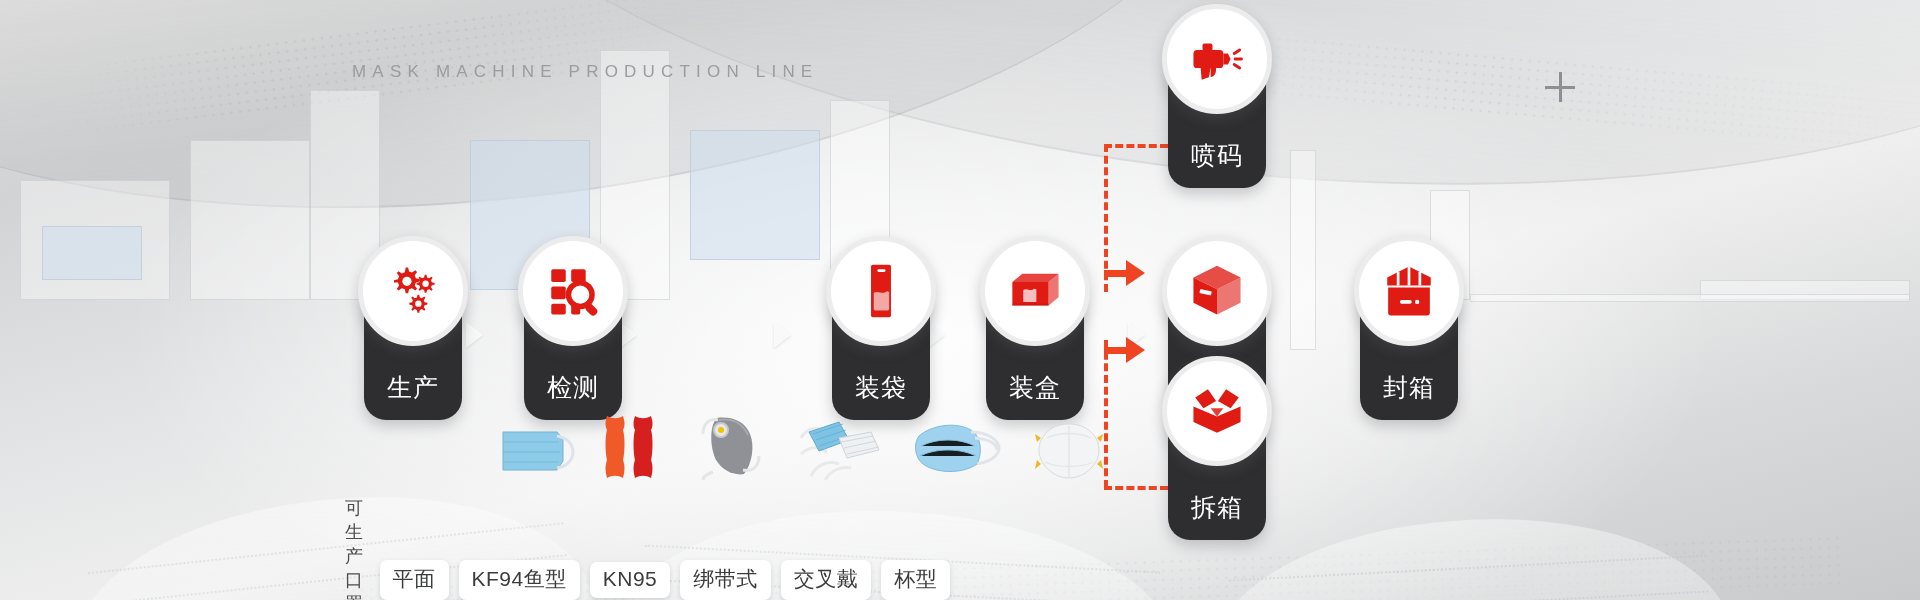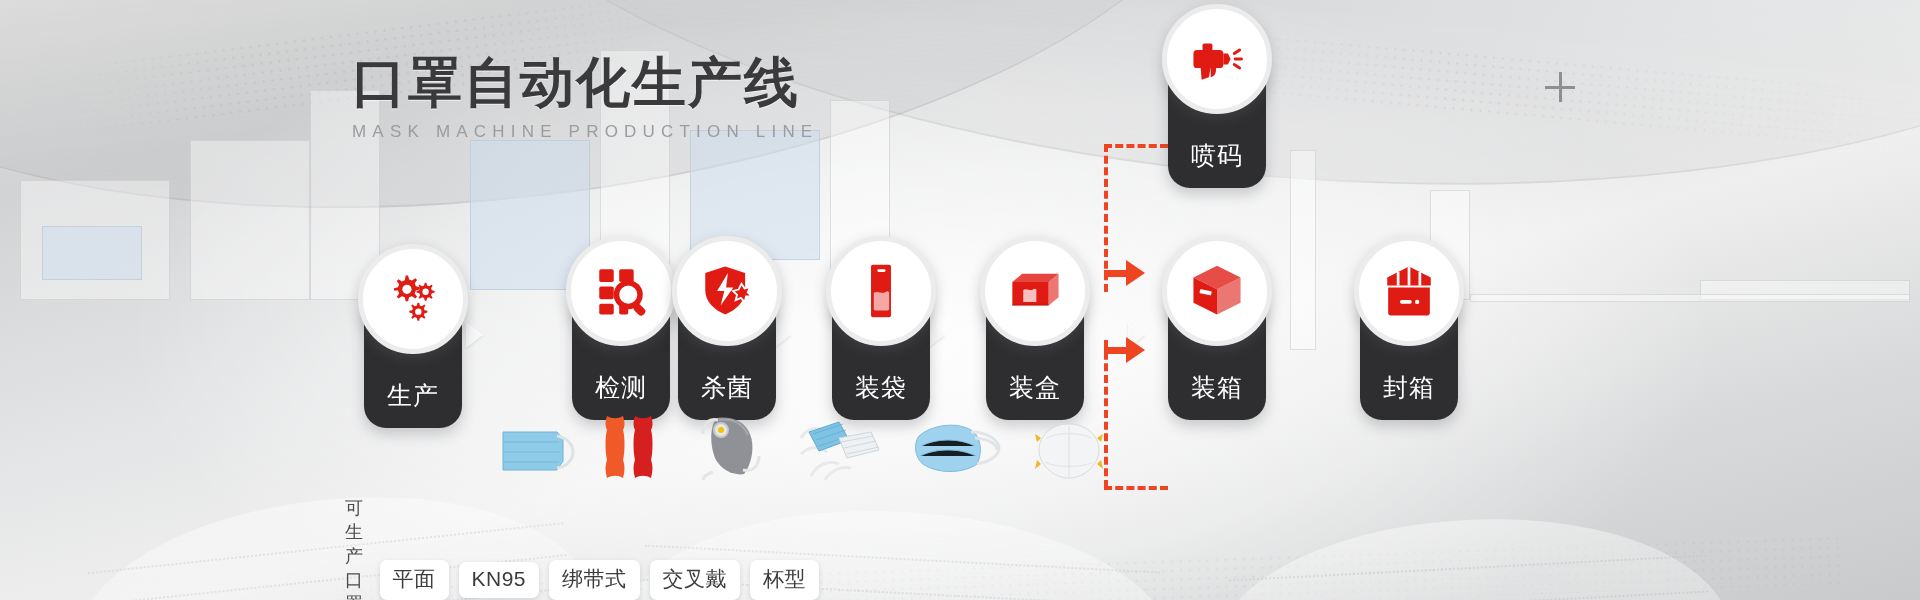--- a/index.html
+++ b/index.html
@@ -189,21 +189,20 @@
       <div class="pleat" style="top:42%"></div>
   </div>
   <div class="mask-wm" style="left:1210px; top:520px; width:520px; height:180px; transform:rotate(-3deg);">
     <div class="pleat" style="top:26%"></div>
       <div class="pleat" style="top:46%"></div>
   </div>
 
   <div class="plus-mark"></div>
 
   <div id="heading">
-    <div id="title">口罩自动化生产线</div>
     <div id="subtitle">MASK MACHINE PRODUCTION LINE</div>
   </div>
 
   <div id="flow">
 
     <div class="arrow-w" style="left:466px; top:322px;"></div>
     <div class="arrow-w" style="left:620px; top:322px;"></div>
     <div class="arrow-w" style="left:774px; top:322px;"></div>
     <div class="arrow-w" style="left:928px; top:322px;"></div>
     <div class="arrow-w" style="left:1128px; top:322px;"></div>
@@ -213,63 +212,53 @@
     <div class="dash-h" style="left:1104px; top:144px; width:64px;"></div>
     <div class="dash-v" style="left:1104px; top:144px; height:148px;"></div>
     <div class="dash-v" style="left:1104px; top:340px; height:148px;"></div>
     <div class="dash-h" style="left:1104px; top:486px; width:64px;"></div>
 
     <div class="arrow-r-stem" style="left:1104px; top:270px; width:22px;"></div>
     <div class="arrow-r" style="left:1126px; top:260px;"></div>
     <div class="arrow-r-stem" style="left:1104px; top:347px; width:22px;"></div>
     <div class="arrow-r" style="left:1126px; top:337px;"></div>
 
-    <div class="node" style="left:364px; top:300px;">
+    <div class="node" style="left:364px; top:292px;">
       <div class="bubble">
         <svg viewBox="0 0 64 64" aria-hidden="true">
           <g fill="#e01b13">
             <path d="M24 6l2.6.0 1.1 4.4 3.2 1.3 3.7-2.6 1.9 1.9-2.6 3.7 1.3 3.2 4.4 1.1v2.6l-4.4 1.1-1.3 3.2 2.6 3.7-1.9 1.9-3.7-2.6-3.2 1.3-1.1 4.4H24l-1.1-4.4-3.2-1.3-3.7 2.6-1.9-1.9 2.6-3.7-1.3-3.2L11 22.6V20l4.4-1.1 1.3-3.2-2.6-3.7 1.9-1.9 3.7 2.6 3.2-1.3z"></path>
             <circle cx="25.3" cy="21.3" r="5.1" fill="#fff"></circle>
             <path d="M45 14l1.8 0 .8 3.1 2.2.9 2.6-1.8 1.3 1.3-1.8 2.6.9 2.2 3.1.8v1.8l-3.1.8-.9 2.2 1.8 2.6-1.3 1.3-2.6-1.8-2.2.9-.8 3.1H45l-.8-3.1-2.2-.9-2.6 1.8-1.3-1.3 1.8-2.6-.9-2.2-3.1-.8v-1.8l3.1-.8.9-2.2-1.8-2.6 1.3-1.3 2.6 1.8 2.2-.9z"></path>
             <circle cx="45.9" cy="24" r="3.5" fill="#fff"></circle>
             <path d="M37 36l1.8 0 .8 3.1 2.2.9 2.6-1.8 1.3 1.3-1.8 2.6.9 2.2 3.1.8v1.8l-3.1.8-.9 2.2 1.8 2.6-1.3 1.3-2.6-1.8-2.2.9-.8 3.1H37l-.8-3.1-2.2-.9-2.6 1.8-1.3-1.3 1.8-2.6-.9-2.2-3.1-.8v-1.8l3.1-.8.9-2.2-1.8-2.6 1.3-1.3 2.6 1.8 2.2-.9z"></path>
             <circle cx="37.9" cy="46" r="3.5" fill="#fff"></circle>
           </g>
         </svg>
       </div>
       <div class="label">生产</div>
     </div>
 
-    <div class="node" style="left:524px; top:292px;margin-left:48px;">
+    <div class="node" style="left:524px; top:292px;">
       <div class="bubble">
         <svg viewBox="0 0 64 64" aria-hidden="true">
           <g fill="#e01b13">
             <rect x="8" y="8" width="16" height="14" rx="2"></rect>
             <rect x="30" y="8" width="16" height="14" rx="2"></rect>
             <rect x="8" y="27" width="16" height="14" rx="2"></rect>
             <rect x="8" y="46" width="16" height="12" rx="2"></rect>
             <rect x="30" y="46" width="10" height="12" rx="2"></rect>
           </g>
           <circle cx="40" cy="36" r="13" fill="none" stroke="#e01b13" stroke-width="6"></circle>
           <rect x="48" y="46" width="9" height="14" rx="4" fill="#e01b13" transform="rotate(-45 52 53)"></rect>
         </svg>
       </div>
       <div class="label">检测</div>
     </div>
 
-    <div class="node" style="left:678px; top:292px;">
-      <div class="bubble">
-        <svg viewBox="0 0 64 64" aria-hidden="true">
-          <path d="M30 5l22 7v19c0 13-10 22-22 27C18 53 8 44 8 31V12z" fill="#e01b13"></path>
-          <path d="M33 12l-12 20h8l-4 16 14-20h-8z" fill="#fff"></path>
-          <path d="M48 24l3.4 5.3 6-1.6-2.6 5.7 4.4 4.3-6.2.3-1.4 6-4.4-4.4-5.6 2.6 1.5-6.1-4.5-4.2 6.1-1.5z" fill="#e01b13" stroke="#fff" stroke-width="2"></path>
-        </svg>
-      </div>
-      <div class="label">杀菌</div>
-    </div>
 
     <div class="node" style="left:986px; top:292px;">
       <div class="bubble">
         <svg viewBox="0 0 64 64" aria-hidden="true">
           <path d="M7 22l11-9h40l-11 9z" fill="#e01b13" opacity=".82"></path>
           <path d="M7 22h40v26H7z" fill="#e01b13"></path>
           <path d="M47 22l11-9v26l-11 9z" fill="#e01b13" opacity=".6"></path>
           <path d="M47 48H7l0-2 40 0z" fill="#b8150f" opacity=".5"></path>
           <path d="M19 31c4-3 8 2 11-1 2-1.6 3.5.4 3.5.4V44H19z" fill="#fff" opacity=".72"></path>
         </svg>
@@ -327,20 +316,34 @@
               <path d="M51 26l6-4"></path>
                 <path d="M52 32h7"></path>
                 <path d="M51 38l6 4"></path>
             </g>
           </g>
         </svg>
       </div>
       <div class="label">喷码</div>
     </div>
 
+    <div class="node branch" style="left:1168px; top:412px;">
+      <div class="bubble">
+        <svg viewBox="0 0 64 64" aria-hidden="true">
+          <g fill="#e01b13">
+            <path d="M8 17l14-9 9 13-14 8z"></path>
+            <path d="M56 17l-14-9-9 13 14 8z"></path>
+            <path d="M6 27l26 11v18L6 44z"></path>
+            <path d="M58 27L32 38v18l26-12z"></path>
+            <path d="M32 38l-7-9h14z" opacity=".85"></path>
+          </g>
+        </svg>
+      </div>
+      <div class="label">拆箱</div>
+    </div>
   </div>
 
   <div id="masktypes">
 
     <div id="mask-photos">
 
       <div class="mask-photo" style="left:0; width:86px; height:60px;">
         <svg viewBox="0 0 86 60" style="width:86px;height:60px;">
           <path d="M8 10h54l6 7v22l-6 9H8z" fill="#8ecbe8" stroke="#6fb4d6" stroke-width="1"></path>
           <g stroke="#6fb4d6" stroke-width="1" opacity=".8">
@@ -412,19 +415,20 @@
             <path d="M14 48l-6 5 2-9z"></path>
               <path d="M70 48l6 5-2-9z"></path>
           </g>
         </svg>
       </div>
     </div>
 
     <div class="tagrow">
       <span id="masktypes-label">可生产口罩类型</span>
       <span class="tag">平面</span>
+      <span class="tag">KF94鱼型</span>
       <span class="tag">KN95</span>
       <span class="tag">绑带式</span>
       <span class="tag">交叉戴</span>
       <span class="tag">杯型</span>
     </div>
   </div>
 </div>
 
 </body></html>

